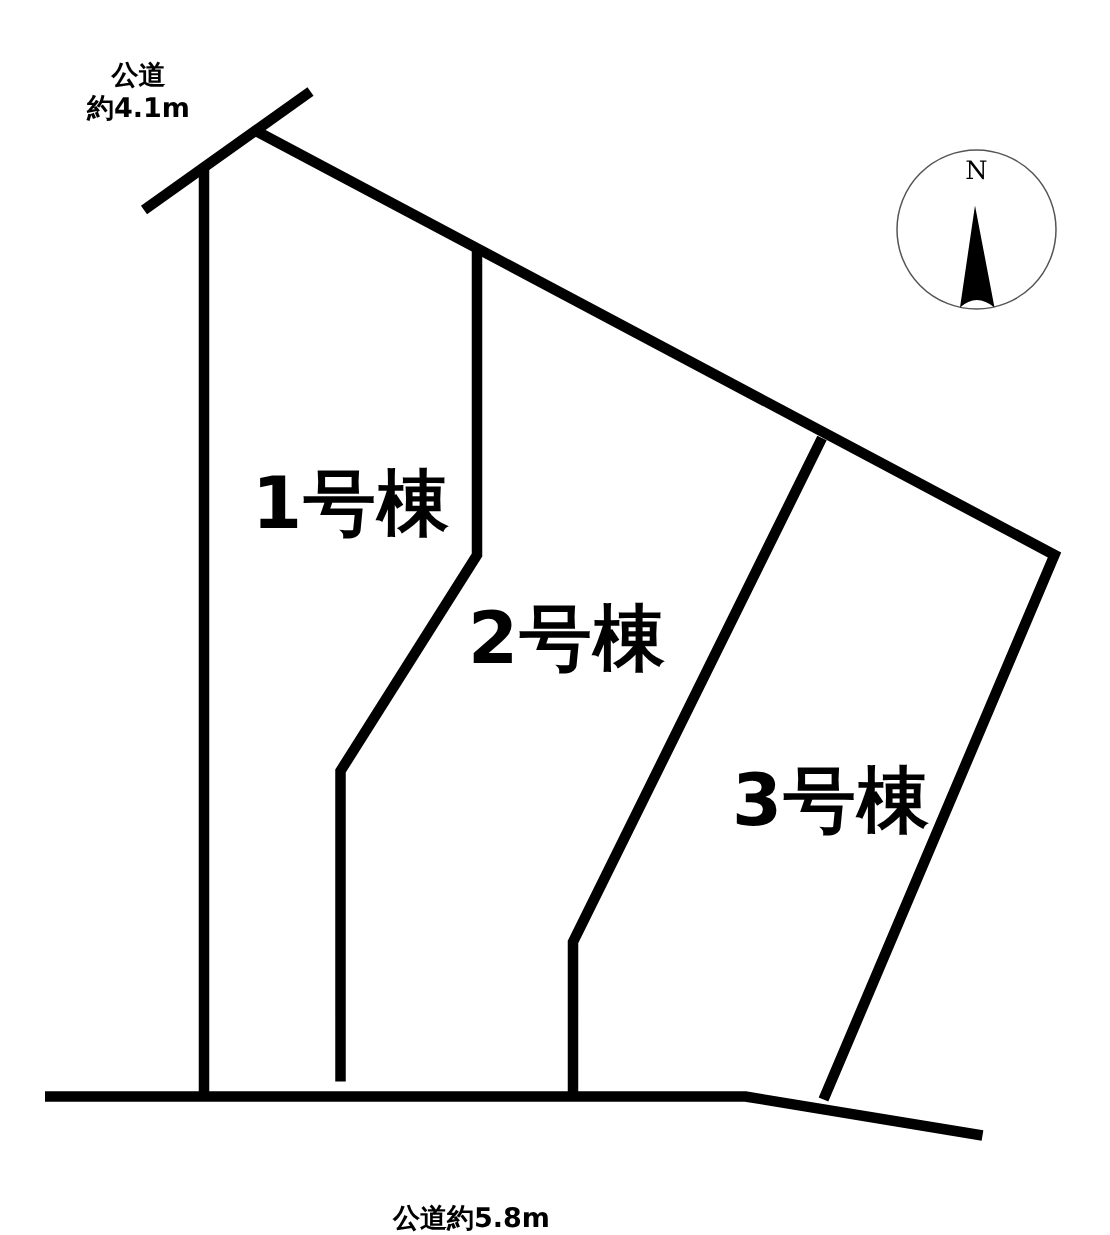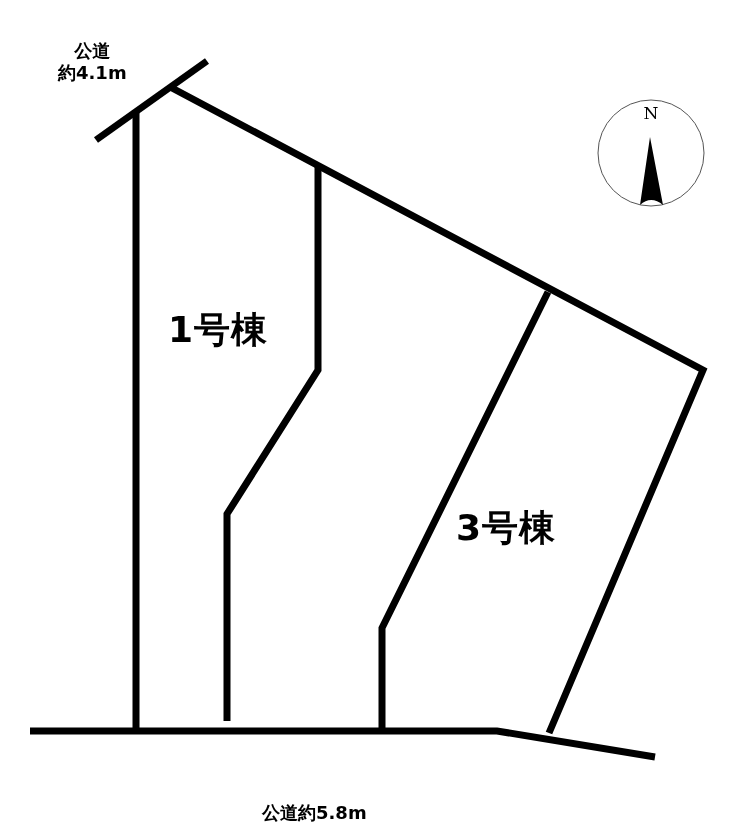--- a/index.html
+++ b/index.html
@@ -1,19 +1,19 @@
 <!DOCTYPE html>
 <html><head>
 <meta charset="utf-8">
 <style>
   html, body { margin: 0; padding: 0; background: #ffffff; }
   #canvas { position: relative; width: 740px; height: 823px; background: #ffffff; overflow: hidden; padding-left: 34px; }
   svg.plan { position: absolute; left: 0; top: 0; }
   .label { position: absolute; font-family: "DejaVu Sans", sans-serif; font-weight: bold; color: #000; white-space: nowrap; line-height: 1; }
-  .lot-label { font-size: 36px; letter-spacing: 1px; }
+  .lot-label { font-size: 48px; letter-spacing: 1px; }
   .road-label { font-size: 18px; }
   .road-top { left: 58px; top: 40px; text-align: center; }
   .road-top span { display: block; line-height: 22px; }
   .compass { position: absolute; left: 597px; top: 99px; width: 108px; height: 108px; }
 </style>
 </head>
 <body>
 
 <div id="canvas">
 
@@ -33,21 +33,22 @@
       <polyline points="548,292 382,628 382,731"></polyline>
     </g>
   </svg>
 
   <div class="label road-label road-top">
     <span>公道</span>
     <span>約4.1m</span>
   </div>
 
   <div class="label lot-label" style="left:168px; top:312px;">1号棟</div>
-  <div class="label lot-label" style="left:456px; top:510px;">3号棟</div>
+  <div class="label lot-label" style="left:312px; top:402px;">2号棟</div>
+  <div class="label lot-label" style="left:488px; top:510px;">3号棟</div>
 
   <div class="label road-label" style="left:262px; top:804px;">公道約5.8m</div>
 
   <div class="compass">
     <svg width="108" height="108" viewBox="0 0 108 108">
       <circle cx="54" cy="54" r="53" fill="#fff" stroke="#555" stroke-width="1"></circle>
       <path d="M53 38 L66 106 Q54 96 43 106 Z" fill="#000"></path>
       <text x="54" y="20" text-anchor="middle" font-family="DejaVu Serif, serif" font-size="17" fill="#000">N</text>
     </svg>
   </div>

